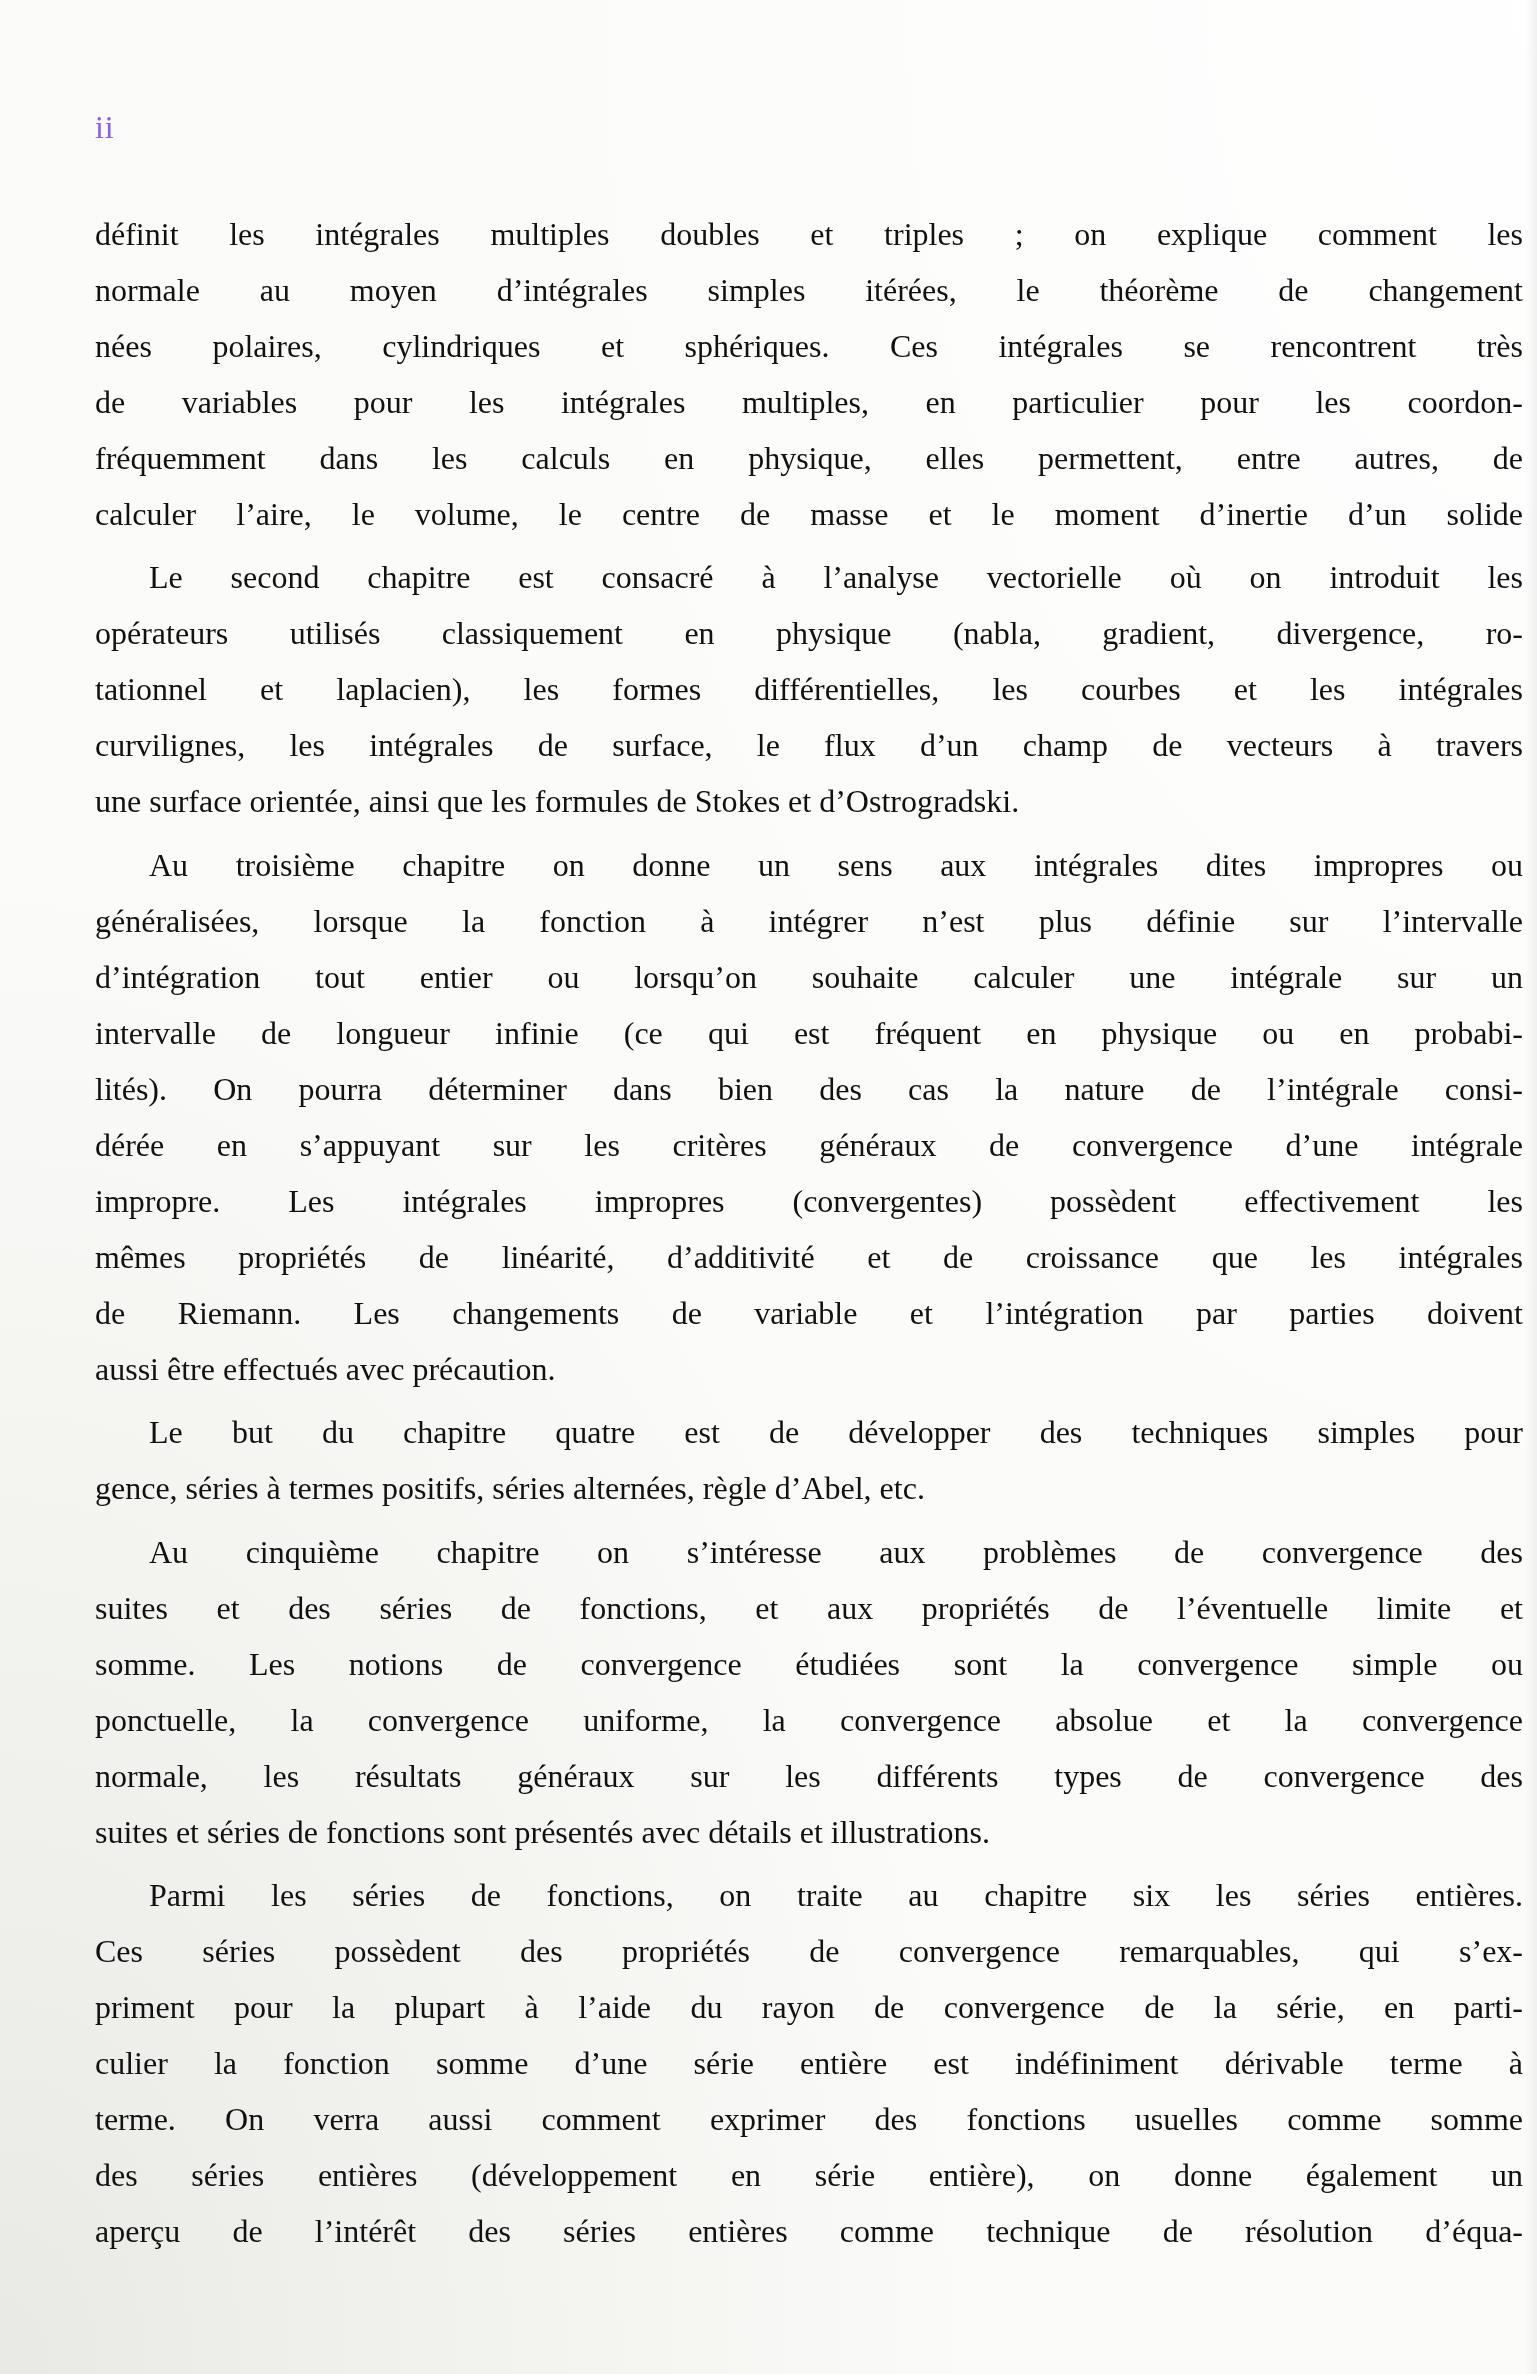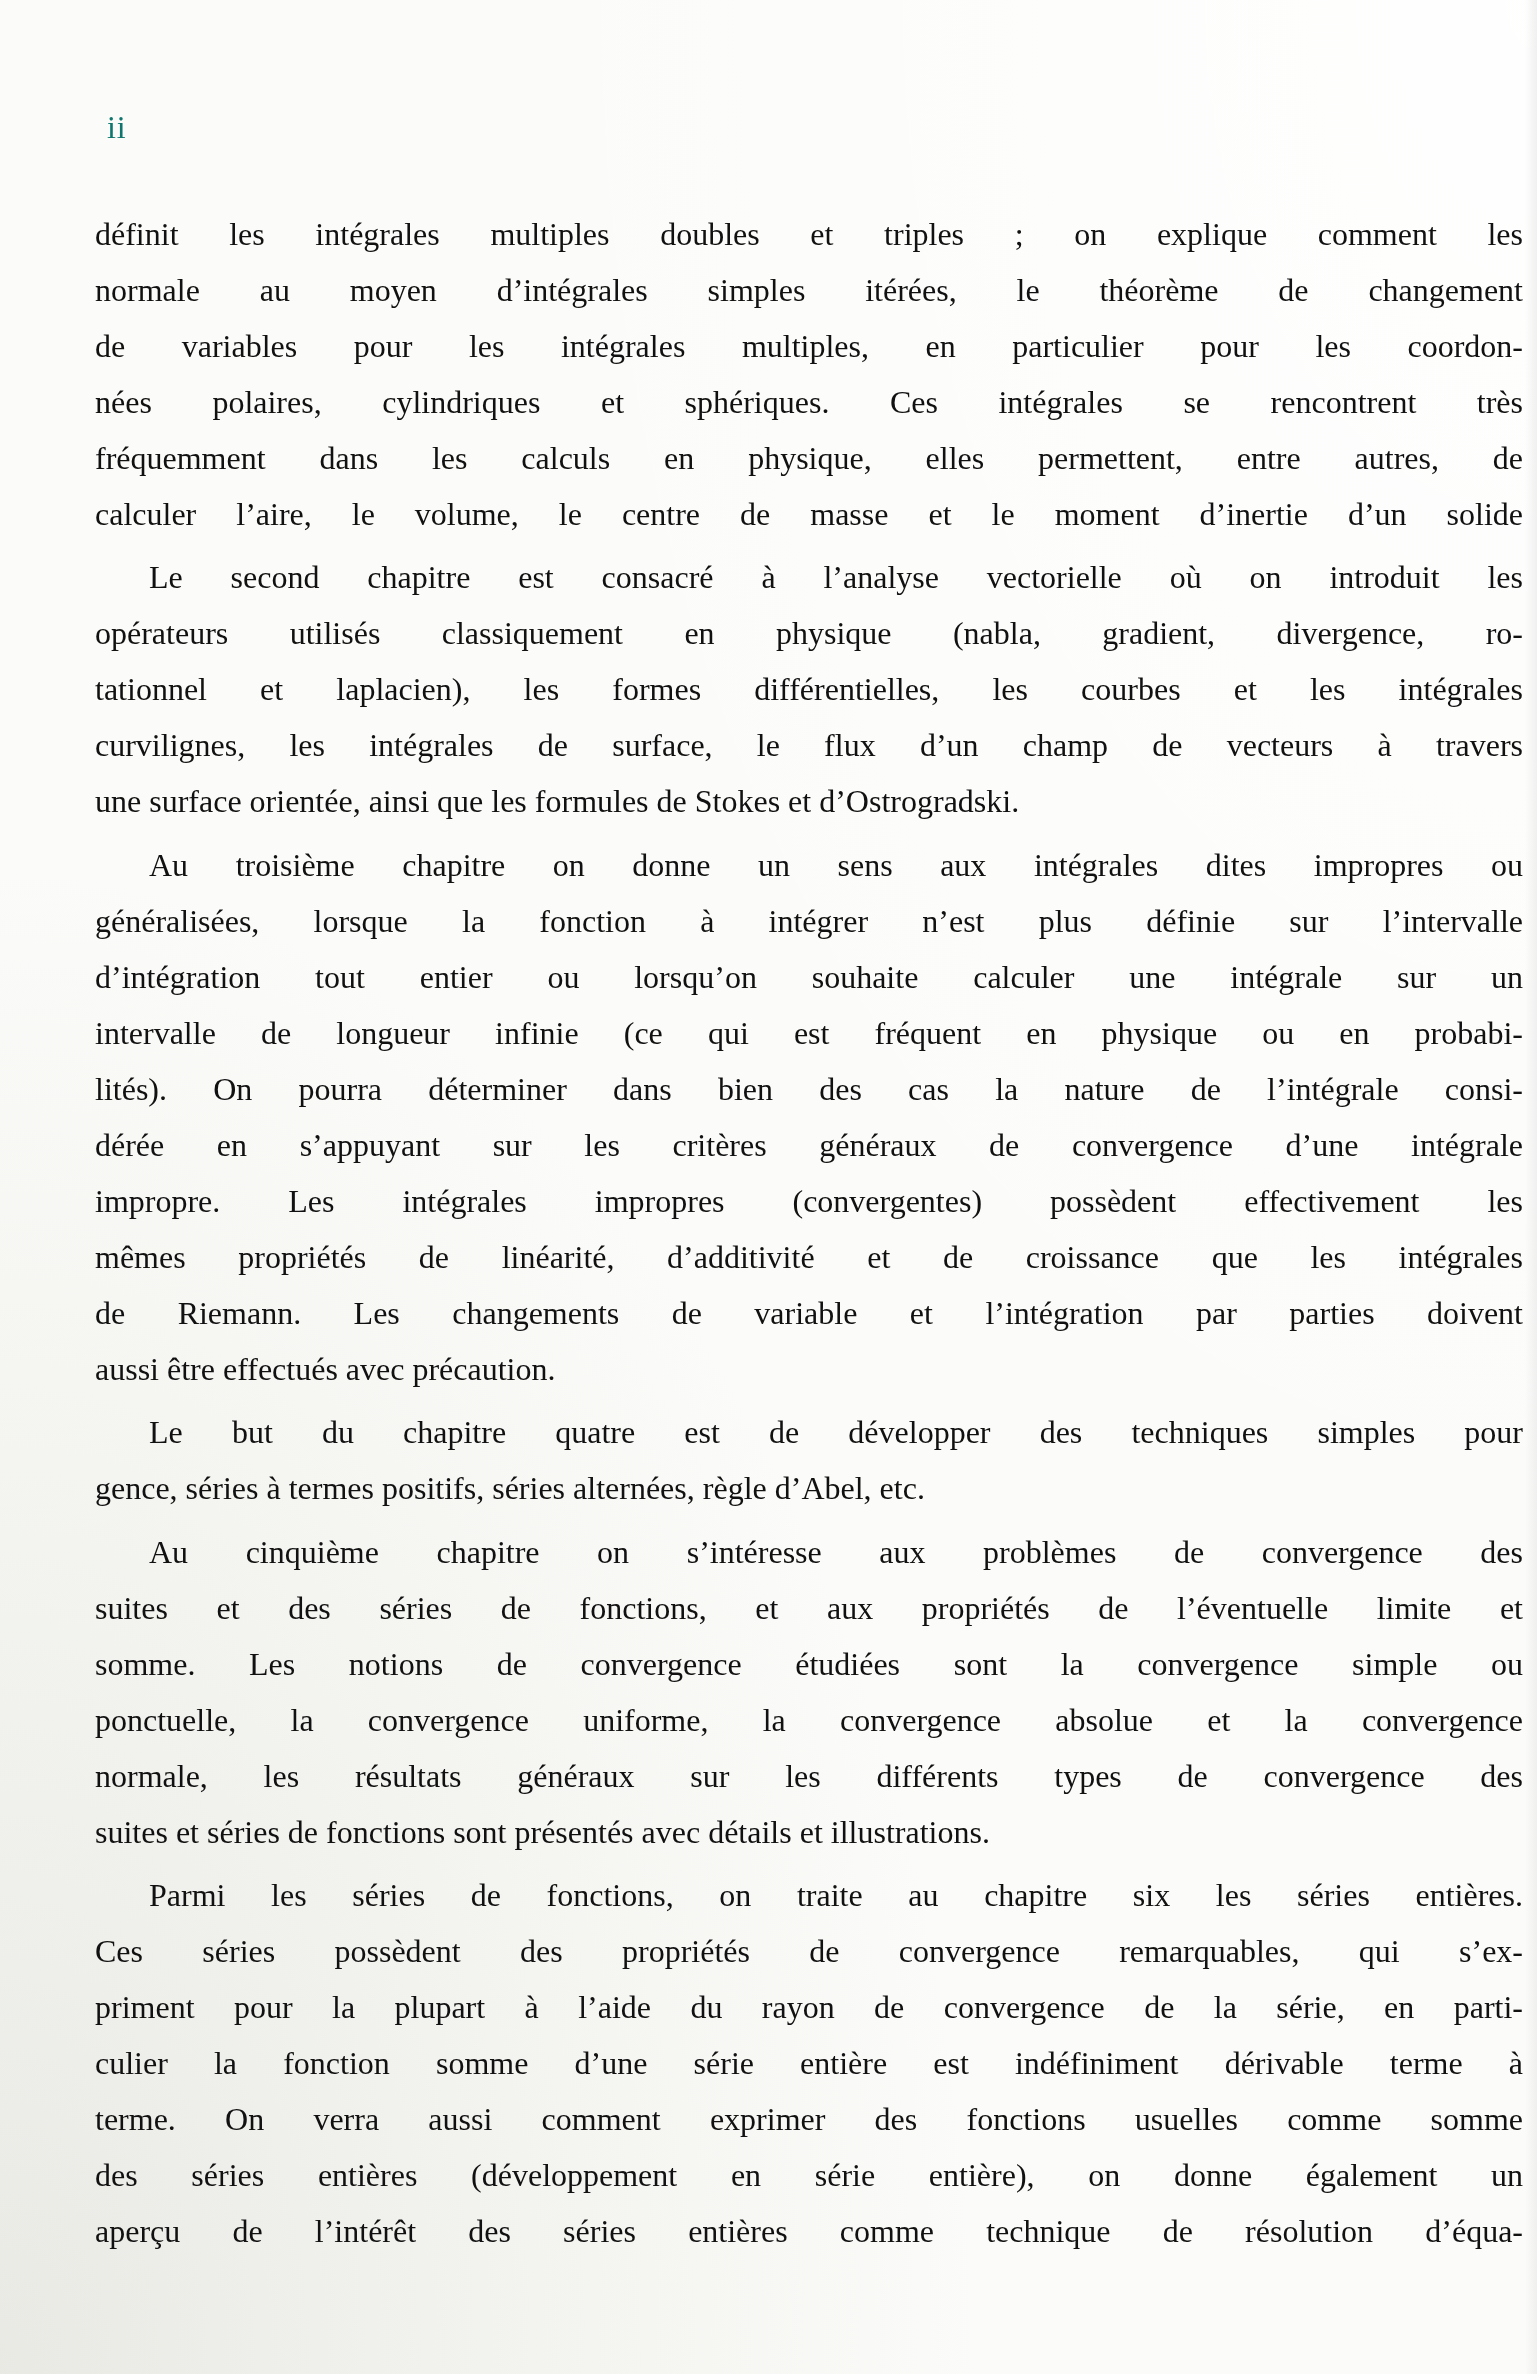--- a/index.html
+++ b/index.html
@@ -17,25 +17,25 @@
       radial-gradient(ellipse at 100% 0%, rgba(255,255,255,0.9), rgba(255,255,255,0) 50%),
       #fbfbf9;
   }
   .page {
     position: absolute;
     left: 0; top: 0;
     width: 1538px; height: 2375px;
   }
   .page-number {
     position: absolute;
-    left: 107px;
+    left: 95px;
     top: 109px;
     font-family: "Liberation Serif", "DejaVu Serif", serif;
     font-size: 32px;
-    color: #0f766e;
+    color: #8b5cf6;
     letter-spacing: 0.9px;
   }
   .body-text {
     position: absolute;
     left: 95px;
     top: 206px;
     width: 1428px;
     font-family: "Liberation Serif", "DejaVu Serif", serif;
     font-size: 32px;
     line-height: 56px;
@@ -69,22 +69,22 @@
 <body>
 
 <div class="page">
   <div class="page-number">ii</div>
 
   <div class="body-text">
 
     <div class="para">
       <span class="line">définit les intégrales multiples doubles et triples ; on explique comment les</span>
       <span class="line">normale au moyen d’intégrales simples itérées, le théorème de changement</span>
+      <span class="line">nées polaires, cylindriques et sphériques. Ces intégrales se rencontrent très</span>
       <span class="line">de variables pour les intégrales multiples, en particulier pour les coordon-</span>
-      <span class="line">nées polaires, cylindriques et sphériques. Ces intégrales se rencontrent très</span>
       <span class="line">fréquemment dans les calculs en physique, elles permettent, entre autres, de</span>
       <span class="line">calculer l’aire, le volume, le centre de masse et le moment d’inertie d’un solide</span>
     </div>
 
     <div class="para">
       <span class="line indent">Le second chapitre est consacré à l’analyse vectorielle où on introduit les</span>
       <span class="line">opérateurs utilisés classiquement en physique (nabla, gradient, divergence, ro-</span>
       <span class="line">tationnel et laplacien), les formes différentielles, les courbes et les intégrales</span>
       <span class="line">curvilignes, les intégrales de surface, le flux d’un champ de vecteurs à travers</span>
       <span class="line last">une surface orientée, ainsi que les formules de Stokes et d’Ostrogradski.</span>

